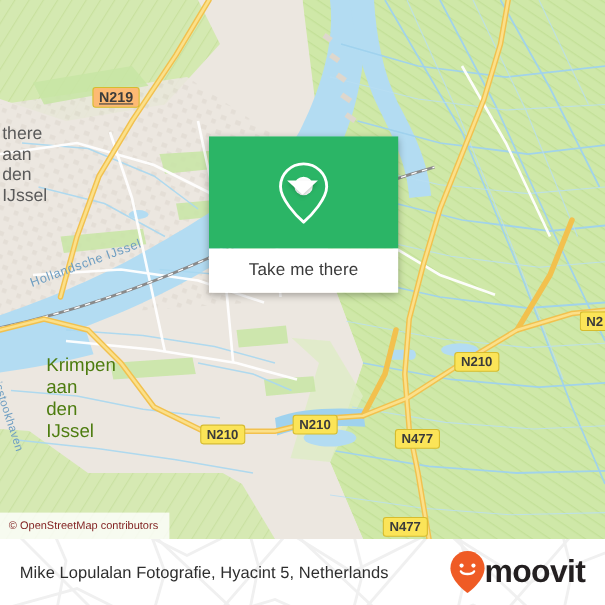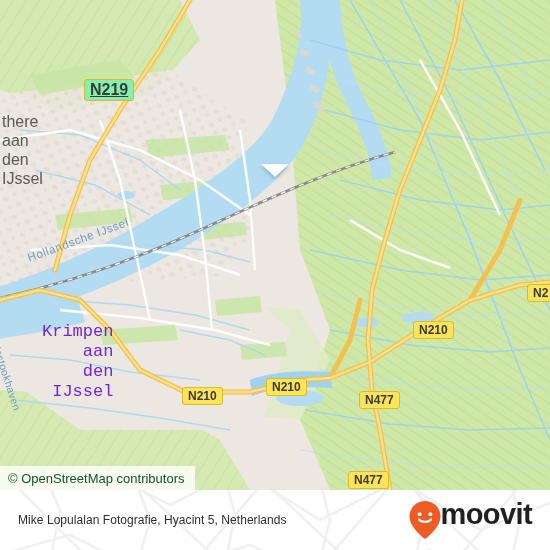--- a/index.html
+++ b/index.html
@@ -74,22 +74,22 @@
   
   #attribution {
     position: absolute;
     left: 0;
     top: 466px;
     height: 24px;
     padding: 0 10px 0 8px;
     display: flex;
     align-items: center;
     background: rgba(255,255,255,0.80);
-    font-size: 13px;
-    color: #14532d;
+    font-size: 10px;
+    color: #7f1d1d;
     white-space: nowrap;
   }
 
   
   #footer {
     position: absolute;
     left: 0;
     top: 490px;
     width: 550px;
     height: 60px;
@@ -105,29 +105,29 @@
   #footer-inner {
     position: relative;
     width: 550px;
     height: 60px;
     display: flex;
     align-items: center;
     padding: 0 18px;
     box-sizing: border-box;
   }
   #footer-address {
-    font-size: 12px;
+    font-size: 15px;
     color: #2e2e2e;
     white-space: nowrap;
     letter-spacing: 0.05px;
   }
   #brand {
     margin-left: auto;
     display: flex;
-    align-items: flex-start;
+    align-items: center;
   }
   #brand-wordmark {
     font-size: 29px;
     font-weight: bold;
     color: #231f20;
     letter-spacing: -0.6px;
     line-height: 1;
     margin-left: -2px;
   }
 </style>
@@ -272,33 +272,33 @@
       </g>
     </svg>
 
     <div style="position:absolute;left:2px;top:112px;font-size:16px;line-height:19px;color:#5a5a5a;font-family:'Liberation Sans',sans-serif;">
       <div>there</div>
       <div>aan</div>
       <div>den</div>
       <div>IJssel</div>
     </div>
 
-    <div style="position:absolute;left:42px;top:322px;font-size:17px;line-height:20px;color:#6d28d9;text-align:right;font-family:Liberation Mono, monospace;">
+    <div style="position:absolute;left:42px;top:322px;font-size:17px;line-height:20px;color:#4d7c0f;text-align:left;font-family:Liberation Sans, sans-serif;">
       <div>Krimpen</div>
       <div>aan</div>
       <div>den</div>
       <div>IJssel</div>
     </div>
 
     <div style="position:absolute;left:28px;top:252px;transform:rotate(-20deg);transform-origin:left center;font-size:11.5px;color:#6e9ec2;letter-spacing:0.6px;font-family:'Liberation Sans',sans-serif;">Hollandsche IJssel</div>
 
     <div style="position:absolute;left:-2px;top:330px;transform:rotate(72deg);transform-origin:left top;font-size:10.5px;color:#6e9ec2;letter-spacing:0.4px;font-family:'Liberation Sans',sans-serif;">Sluisstookhaven</div>
 
     <div style="position:absolute;left:84px;top:79px;">
-      <span style="display:inline-block;background:#86efac;border:1.6px solid #d6bc2e;border-radius:3px;padding:1px 5px;font-size:16px;font-weight:bold;color:#3b3b3b;font-family:'Liberation Sans',sans-serif;text-decoration:underline;">N219</span>
+      <span style="display:inline-block;background:#fdba74;border:1.6px solid #d6bc2e;border-radius:3px;padding:1px 5px;font-size:13px;font-weight:bold;color:#3b3b3b;font-family:'Liberation Sans',sans-serif;text-decoration:underline;">N219</span>
     </div>
     <div style="position:absolute;left:182px;top:386px;">
       <span style="display:inline-block;background:#fbe458;border:1.6px solid #d6bc2e;border-radius:3px;padding:1px 5px;font-size:12px;font-weight:bold;color:#3b3b3b;font-family:'Liberation Sans',sans-serif;">N210</span>
     </div>
     <div style="position:absolute;left:266px;top:377px;">
       <span style="display:inline-block;background:#fbe458;border:1.6px solid #d6bc2e;border-radius:3px;padding:1px 5px;font-size:12px;font-weight:bold;color:#3b3b3b;font-family:'Liberation Sans',sans-serif;">N210</span>
     </div>
     <div style="position:absolute;left:413px;top:320px;">
       <span style="display:inline-block;background:#fbe458;border:1.6px solid #d6bc2e;border-radius:3px;padding:1px 5px;font-size:12px;font-weight:bold;color:#3b3b3b;font-family:'Liberation Sans',sans-serif;">N210</span>
     </div>
@@ -310,20 +310,31 @@
     </div>
     <div style="position:absolute;left:527px;top:283px;overflow:hidden;width:23px;text-decoration:underline;">
       <span style="display:inline-block;background:#fbe458;border:1.6px solid #d6bc2e;border-radius:3px;padding:1px 5px;font-size:12px;font-weight:bold;color:#3b3b3b;white-space:nowrap;font-family:'Liberation Sans',sans-serif;">N2</span>
     </div>
 
     <div id="attribution">
       <span>© OpenStreetMap contributors</span>
     </div>
   </div>
 
+  <div id="poi-card">
+    <div id="card-top">
+      <svg width="54" height="62" viewBox="0 0 54 62">
+        <path d="M27 5 C15.4 5 6 14.2 6 25.6 C6 36.8 20 52 27 58 C34 52 48 36.8 48 25.6 C48 14.2 38.6 5 27 5 Z" fill="none" stroke="#ffffff" stroke-width="2.6" stroke-linejoin="round"></path>
+        <circle cx="27" cy="25" r="8.4" fill="#ffffff"></circle>
+      </svg>
+    </div>
+    <div id="card-bottom">
+      <span id="card-label">Take me there</span>
+    </div>
+  </div>
   <div id="card-tail"></div>
 
   <div id="footer">
     <svg id="footer-watermark" viewBox="0 0 550 140" xmlns="http://www.w3.org/2000/svg">
       <g stroke="#f0f0f0" stroke-width="2.6" fill="none">
         <path d="M-20,40 L80,10 L170,55 L240,20 L320,70 L400,30 L480,80 L570,45"></path>
         <path d="M-20,110 L70,85 L150,125 L250,95 L340,135 L430,100 L520,140"></path>
         <path d="M30,-10 L60,60 L45,140"></path>
         <path d="M120,-10 L150,70 L130,140"></path>
         <path d="M215,-10 L235,65 L220,140"></path>

